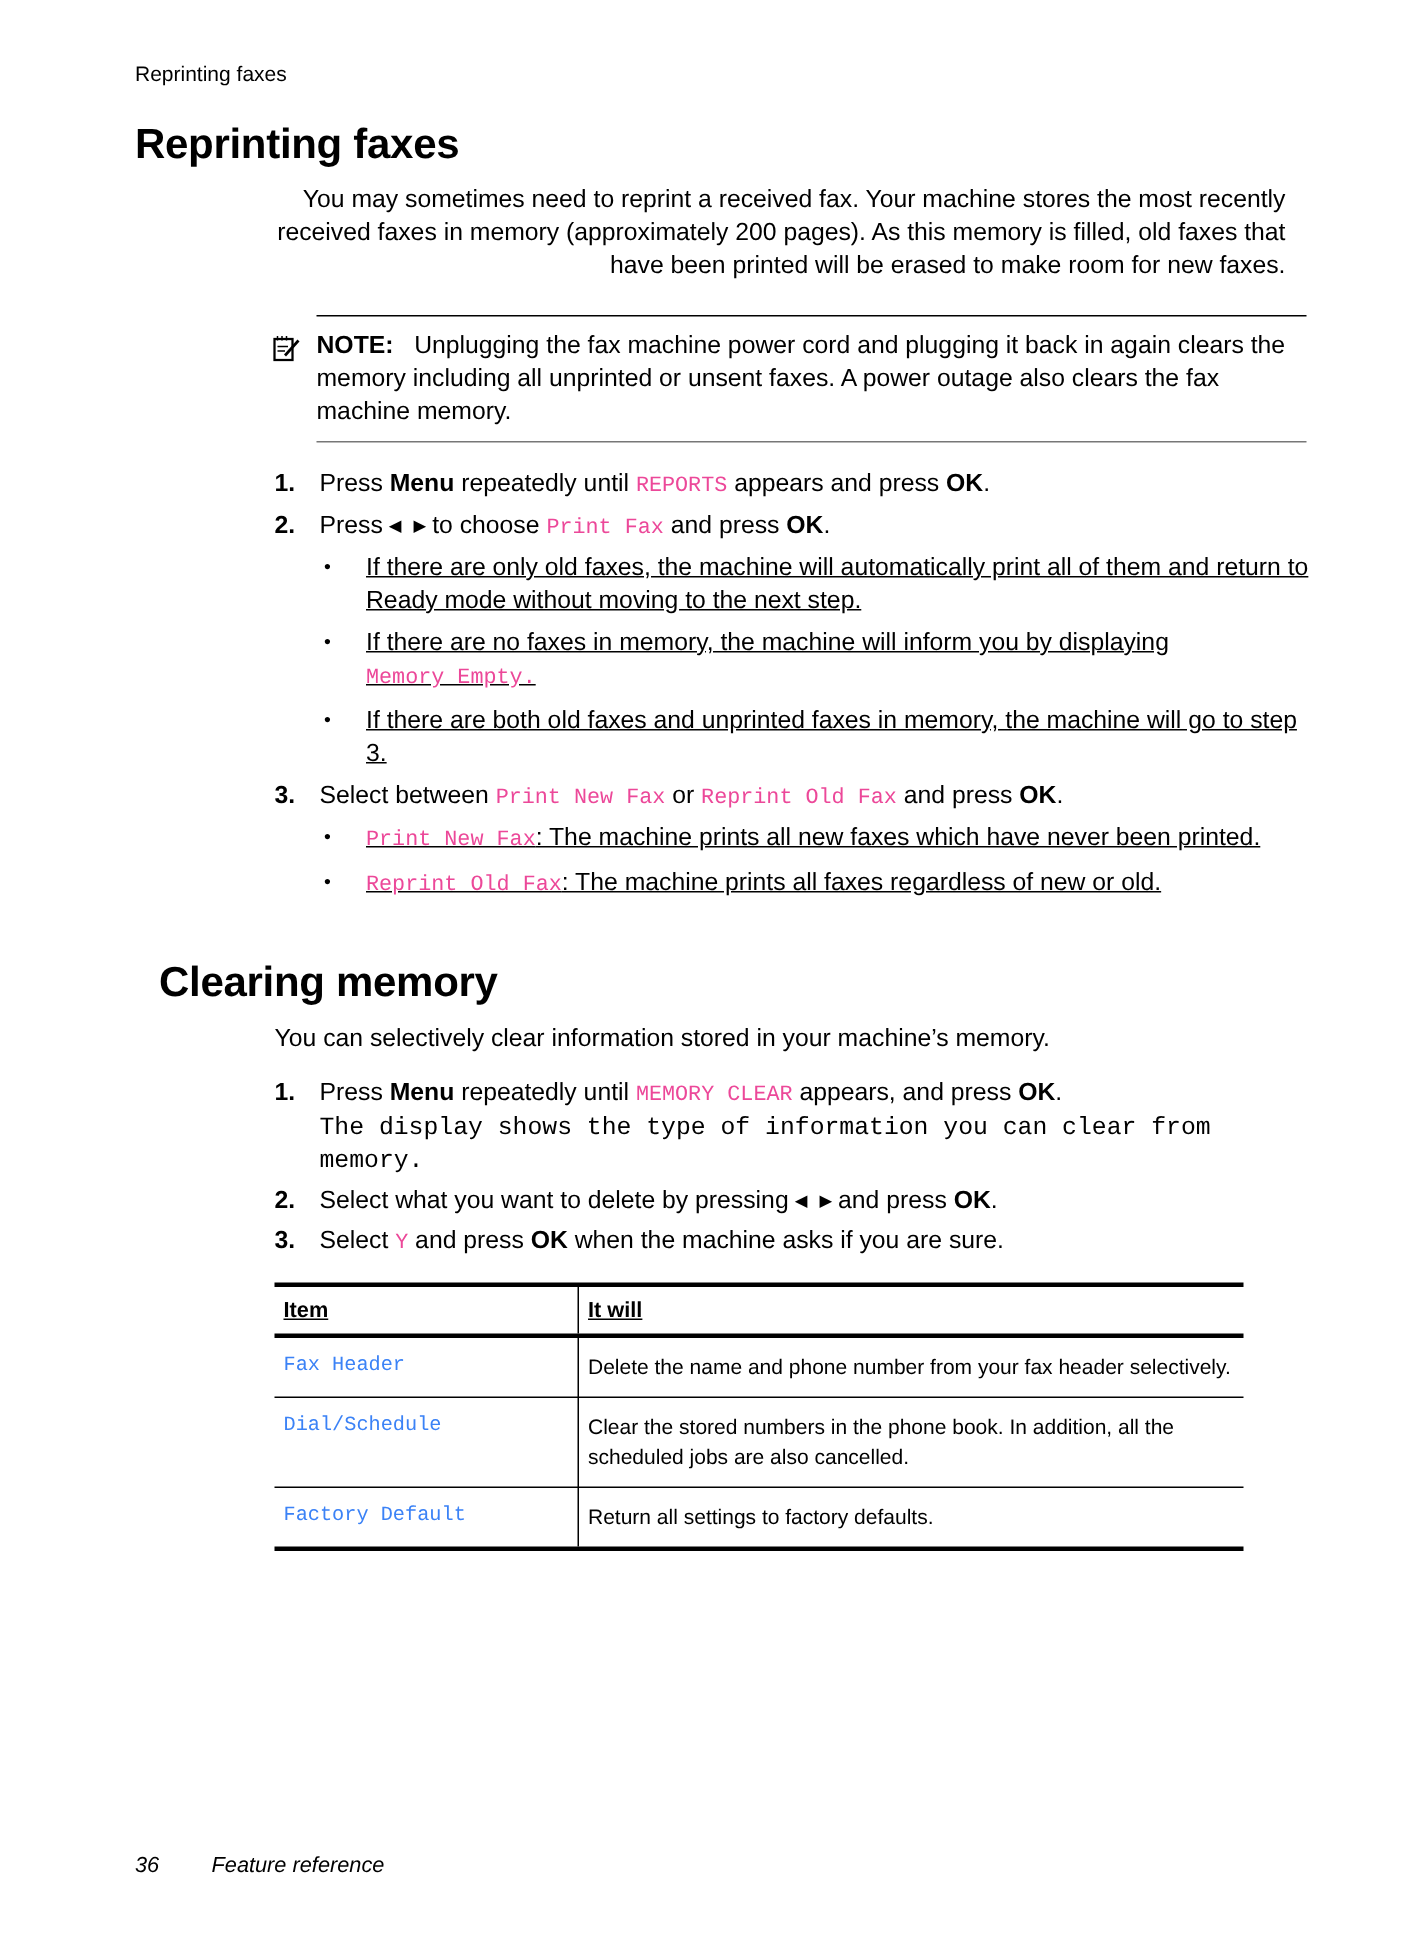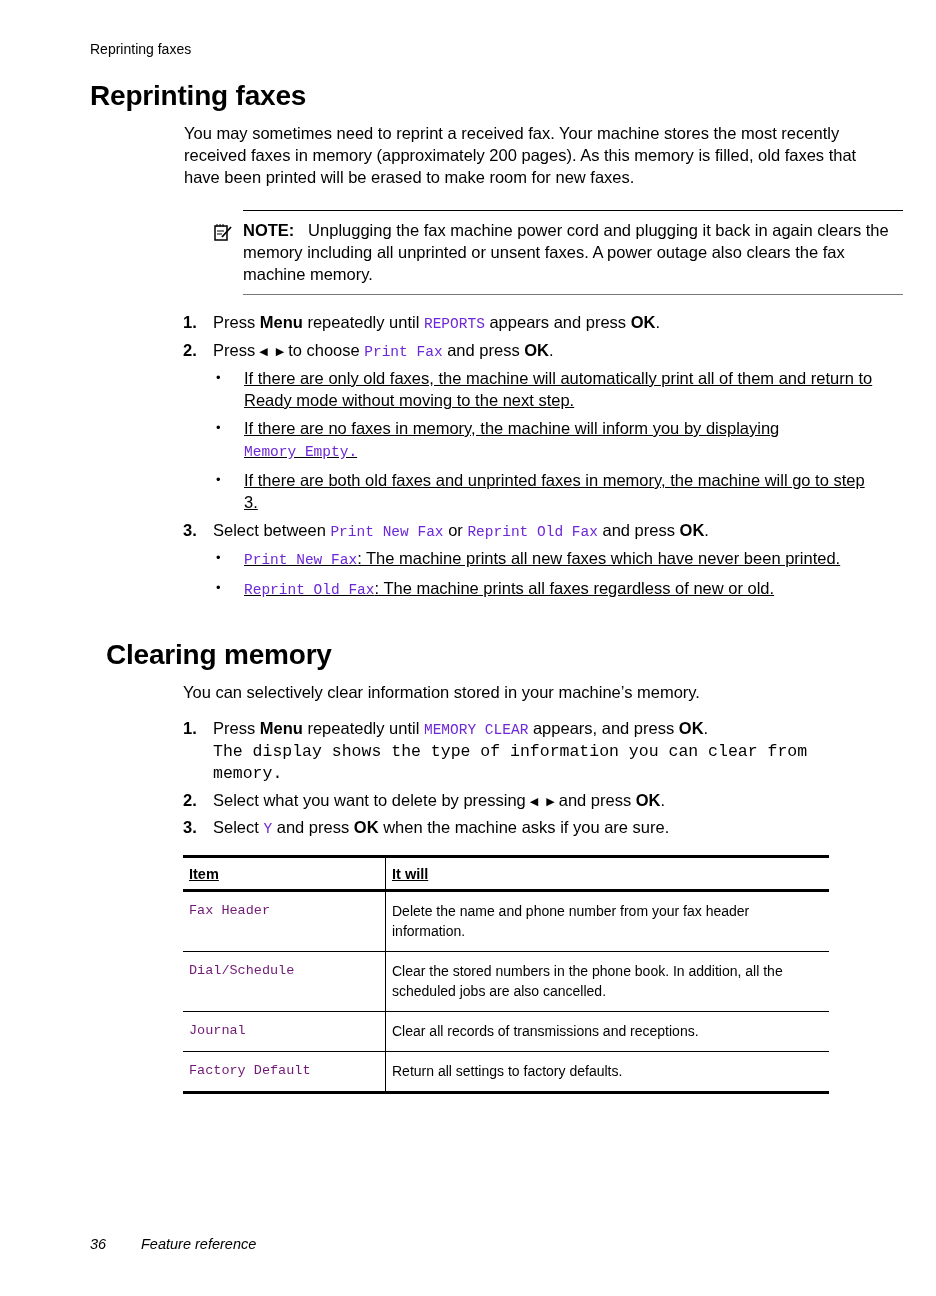--- a/index.html
+++ b/index.html
@@ -11,27 +11,26 @@
       position: absolute; left: 90px; top: 41px; font-size: 14px; letter-spacing: 0;
     }
     h1 {
       position: absolute; margin: 0; font-weight: bold; font-size: 28px; letter-spacing: -0.2px;
     }
     .h1-reprint { left: 90px; top: 80px; }
     .h1-clear { left: 106px; top: 639px; }
     .para {
       position: absolute; font-size: 16.5px; line-height: 22px; margin: 0;
     }
-    .mono { font-family: "Liberation Mono", monospace; font-size: 14.5px; color: #6d28d9; }
+    .mono { font-family: "Liberation Mono", monospace; font-size: 14.5px; color: #ec4899; }
     b { font-weight: bold; }
     .note {
       position: absolute; left: 211px; top: 210px; width: 660px;
       border-top: 1.5px solid #000; border-bottom: 1px solid #777;
       padding: 8px 0 9px 0;
-      margin-left: 32px;
     }
     .note-icon {
       position: absolute; left: -30px; top: 11px; width: 20px; height: 20px;
     }
     .note-text { font-size: 16.5px; line-height: 22px; }
     .steps { position: absolute; left: 183px; width: 690px; margin: 0; padding: 0; list-style: none; }
     .step { position: relative; padding-left: 30px; font-size: 16.5px; line-height: 22px; margin-bottom: 4px; }
     .step-num { position: absolute; left: 0; top: 0; font-weight: bold; }
     .bullets { list-style: none; margin: 4px 0 0 0; padding: 0; text-decoration: underline; }
     .bullet { position: relative; padding-left: 31px; margin-bottom: 6px; font-size: 16.5px; line-height: 22px; }
@@ -45,32 +44,32 @@
     table.info th {
       text-align: left; font-weight: bold; padding: 8px 6px 7px 6px; font-size: 14.5px;
       border-top: 3px solid #000; border-bottom: 3px solid #000; text-decoration: underline;
     }
     table.info td {
       vertical-align: top; padding: 9px 6px 10px 6px; line-height: 20px;
       border-bottom: 1px solid #000;
     }
     table.info tr:last-child td { border-bottom: 3.5px solid #000; }
     table.info th:first-child, table.info td:first-child { width: 190px; border-right: 1.5px solid #000; }
-    table.info td.item { font-family: "Liberation Mono", monospace; font-size: 13.5px; color: #701a75; }
+    table.info td.item { font-family: "Liberation Mono", monospace; font-size: 13.5px; color: #3b82f6; }
     .footer { position: absolute; left: 90px; top: 1236px; font-size: 14.5px; font-style: italic; }
     .footer .page-num { display: inline-block; width: 51px; }
   </style>
 </head>
 <body>
 
 <div class="running-head">Reprinting faxes</div>
 
 <h1 class="h1-reprint">Reprinting faxes</h1>
 
-<p class="para" style="left:184px; top:122px; width:690px;">You may sometimes need to reprint a received fax. Your machine stores the most recently received faxes in memory (approximately 200 pages). As this memory is filled, old faxes that have been printed will be erased to make room for new faxes.</p>
+<p class="para" style="left:167px; top:122px; width:690px;text-align:right;">You may sometimes need to reprint a received fax. Your machine stores the most recently received faxes in memory (approximately 200 pages). As this memory is filled, old faxes that have been printed will be erased to make room for new faxes.</p>
 
 <div class="note">
   <svg class="note-icon" viewBox="0 0 20 20">
     <rect x="2" y="4" width="12" height="14" fill="none" stroke="#000" stroke-width="1.5"></rect>
     <line x1="4" y1="2" x2="4" y2="5" stroke="#000" stroke-width="1"></line>
     <line x1="7" y1="2" x2="7" y2="5" stroke="#000" stroke-width="1"></line>
     <line x1="10" y1="2" x2="10" y2="5" stroke="#000" stroke-width="1"></line>
     <line x1="4" y1="9" x2="11" y2="9" stroke="#000" stroke-width="1"></line>
     <line x1="4" y1="12" x2="9" y2="12" stroke="#000" stroke-width="1"></line>
     <line x1="9" y1="15" x2="18" y2="5" stroke="#000" stroke-width="1.8"></line>
@@ -131,29 +130,25 @@
 <table class="info">
   <thead>
     <tr>
       <th>Item</th>
       <th>It will</th>
     </tr>
   </thead>
   <tbody>
     <tr>
       <td class="item">Fax Header</td>
-      <td>Delete the name and phone number from your fax header information.</td>
+      <td>Delete the name and phone number from your fax header selectively.</td>
     </tr>
     <tr>
       <td class="item">Dial/Schedule</td>
       <td>Clear the stored numbers in the phone book. In addition, all the scheduled jobs are also cancelled.</td>
-    </tr>
-    <tr>
-      <td class="item">Journal</td>
-      <td>Clear all records of transmissions and receptions.</td>
     </tr>
     <tr>
       <td class="item">Factory Default</td>
       <td>Return all settings to factory defaults.</td>
     </tr>
   </tbody>
 </table>
 
 <div class="footer">
   <span class="page-num">36</span><span>Feature reference</span>

